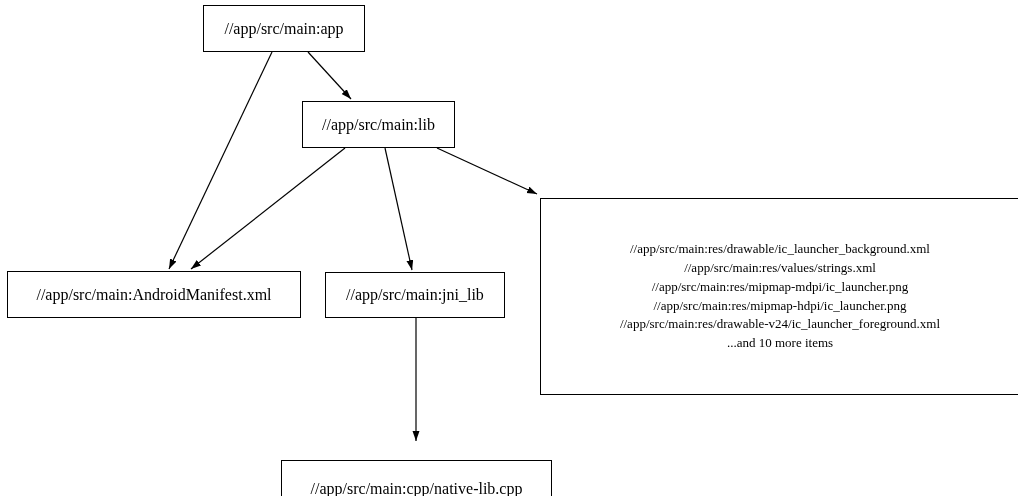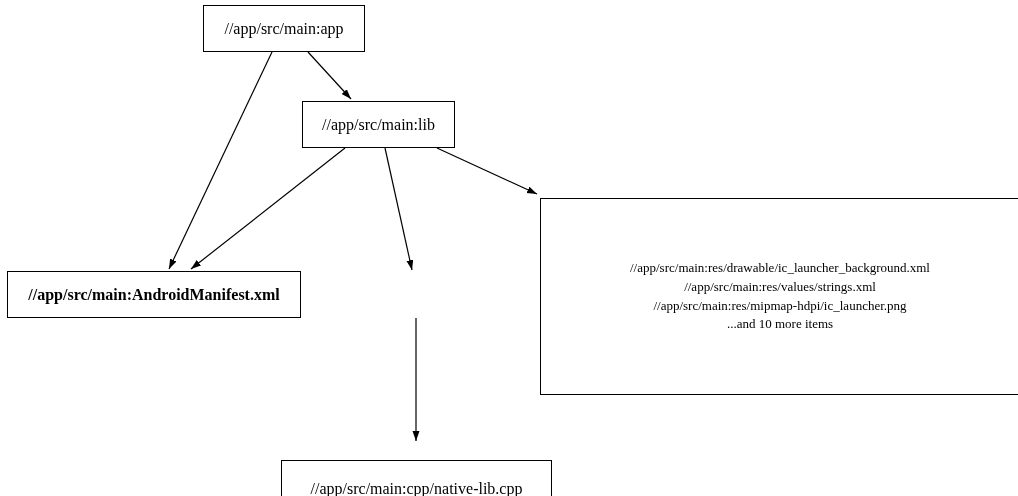--- a/index.html
+++ b/index.html
@@ -70,29 +70,34 @@
   </svg>
 
   <div class="node" style="left:203px; top:5px; width:162px; height:47px;">
     <span>//app/src/main:app</span>
   </div>
 
   <div class="node" style="left:302px; top:101px; width:153px; height:47px;">
     <span>//app/src/main:lib</span>
   </div>
 
-  <div class="node" style="left:7px; top:271px; width:294px; height:47px;font-weight:bold;">
+  <div class="node" style="left:7px; top:271px; width:294px; height:47px;">
     <span>//app/src/main:AndroidManifest.xml</span>
   </div>
 
+  <div class="node" style="left:325px; top:272px; width:180px; height:46px;">
+    <span>//app/src/main:jni_lib</span>
+  </div>
 
   <div class="node node--multiline" style="left:533px; top:198px; width:480px; height:197px;">
     <span class="ln">//app/src/main:res/drawable/ic_launcher_background.xml</span>
     <span class="ln">//app/src/main:res/values/strings.xml</span>
+    <span class="ln">//app/src/main:res/mipmap-mdpi/ic_launcher.png</span>
     <span class="ln">//app/src/main:res/mipmap-hdpi/ic_launcher.png</span>
+    <span class="ln">//app/src/main:res/drawable-v24/ic_launcher_foreground.xml</span>
     <span class="ln">...and 10 more items</span>
   </div>
 
   <div class="node" style="left:281px; top:460px; width:271px; height:58px;">
     <span>//app/src/main:cpp/native-lib.cpp</span>
   </div>
 
 </div>
 
 </body></html>

